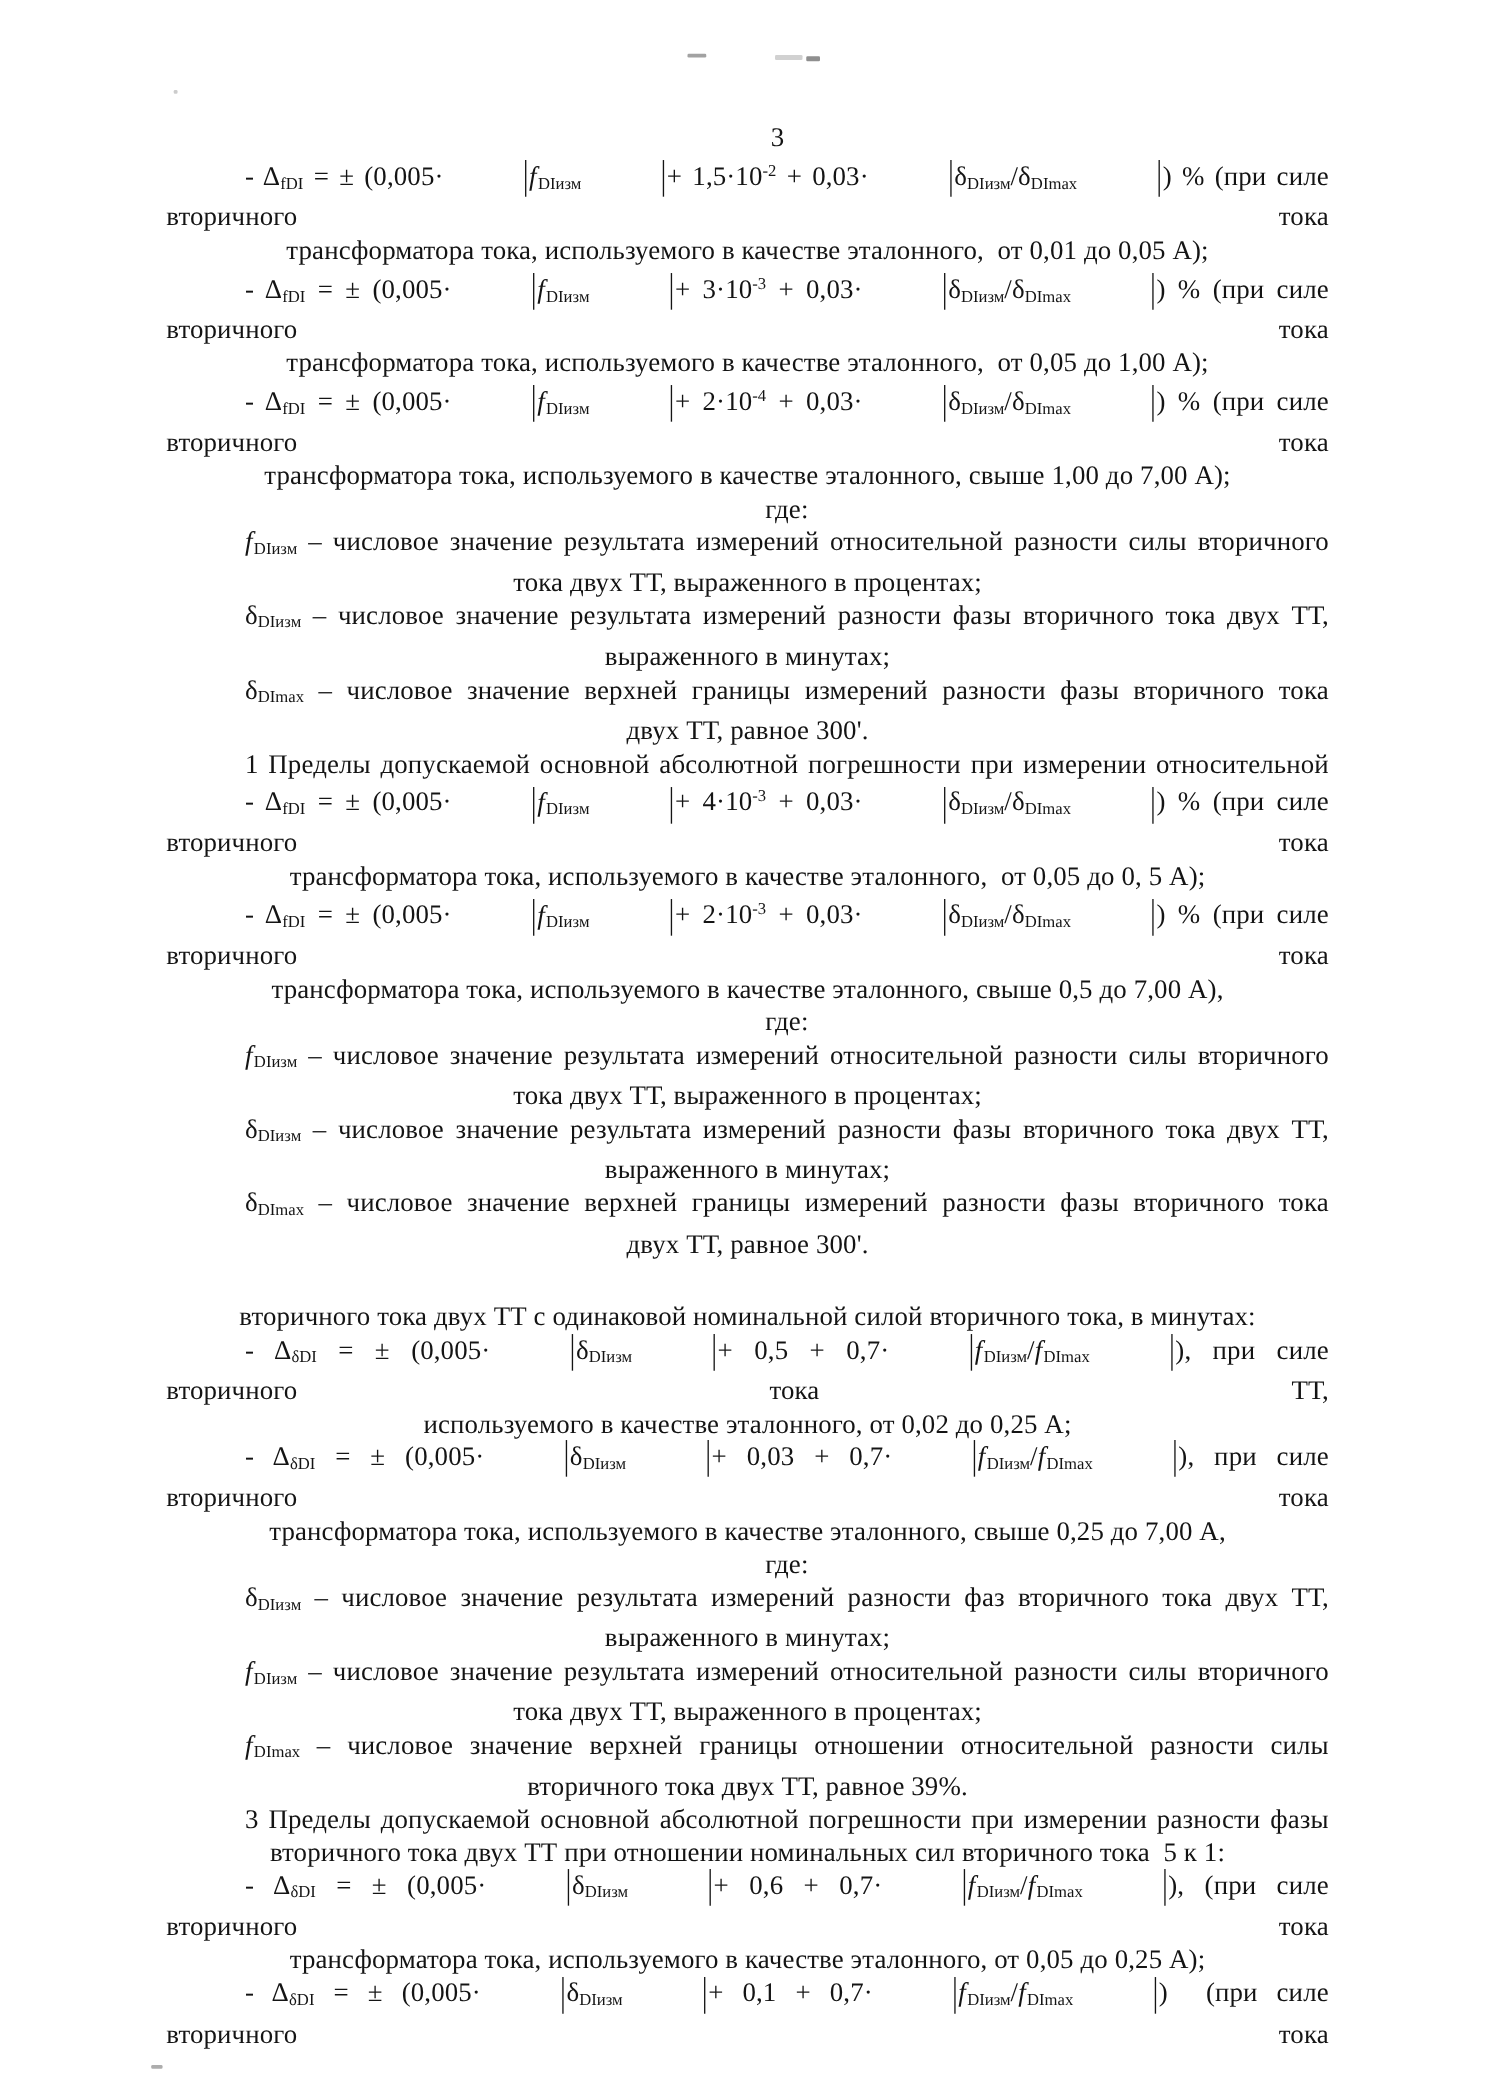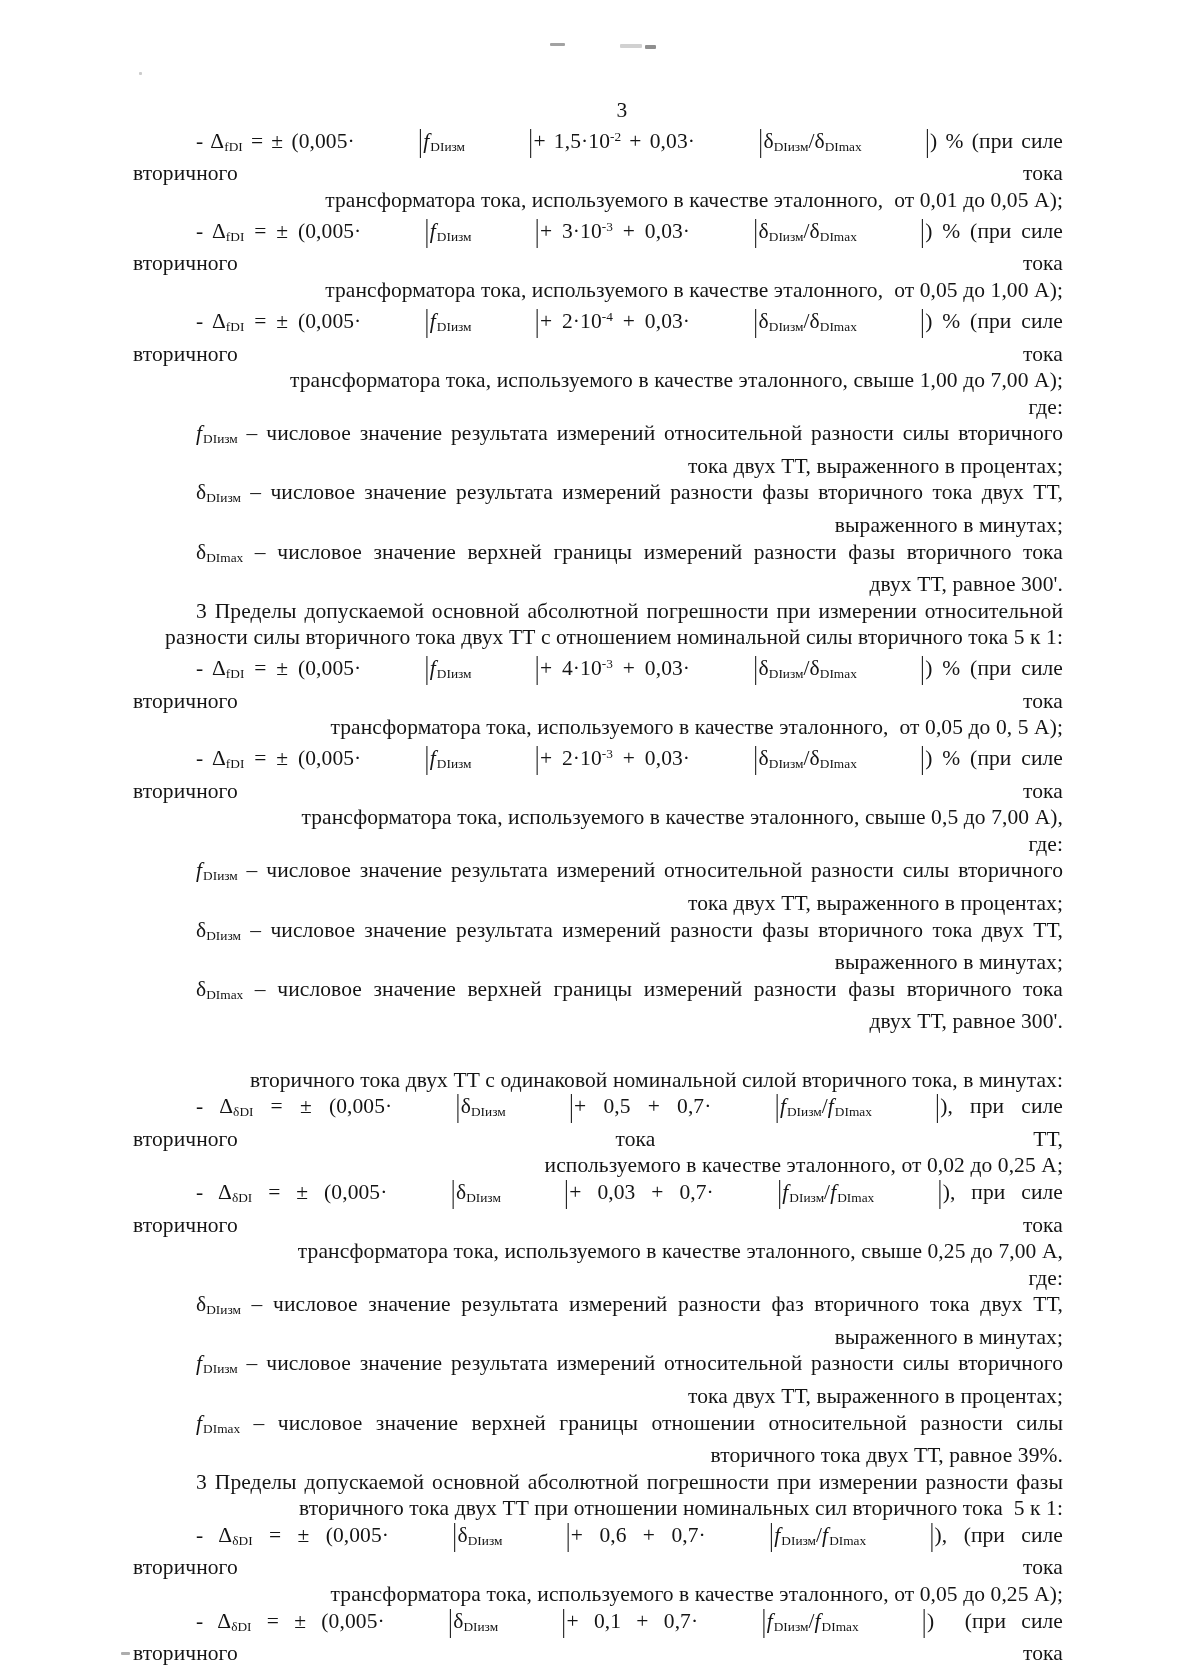--- a/index.html
+++ b/index.html
@@ -13,21 +13,21 @@
     color:#141414;
   }
   .text-block {
     position:absolute;
     left:133px; top:97px;
     width:930px;
     font-size:21.5px;
     line-height:26.6px;
     letter-spacing:0.1px;
   }
-  .line { min-height:26.6px; text-align:right; }
+  .line { min-height:26.6px; text-align:center; }
   .line.justify { text-align:justify; text-align-last:justify; text-justify:inter-word; }
   .line.indent { text-indent:63px; }
   .line.center { text-align:center; text-align-last:center; padding-left:48px; }
   .line.gap { height:32px; }
   .sb { font-size:0.62em; vertical-align:-0.22em; letter-spacing:0; }
   .sp { font-size:0.62em; vertical-align:0.55em; letter-spacing:0; }
   .it { font-style:italic; padding-right:1px; }
   .vb { display:inline-block; transform:scaleY(1.5); transform-origin:50% 55%; padding:0 0.5px; }
   
   .artifact { position:absolute; border-radius:1px; }
@@ -54,22 +54,21 @@
       <div class="line"><span>трансформатора тока, используемого в качестве эталонного,&nbsp; от 0,05 до 1,00 А);</span></div>
       <div class="line indent justify"><span>- Δ</span><span class="sb">fDI</span><span> = ± (0,005·</span><span class="vb">|</span><span class="it">f</span><span class="sb">DIизм</span><span class="vb">|</span><span>+ 2·10</span><span class="sp">-4</span><span> + 0,03·</span><span class="vb">|</span><span>δ</span><span class="sb">DIизм</span><span>/δ</span><span class="sb">DImax</span><span class="vb">|</span><span>) % (при силе вторичного тока</span></div>
       <div class="line"><span>трансформатора тока, используемого в качестве эталонного, свыше 1,00 до 7,00 А);</span></div>
       <div class="line indent"><span>где:</span></div>
       <div class="line indent justify"><span class="it">f</span><span class="sb">DIизм</span><span> – числовое значение результата измерений относительной разности силы вторичного</span></div>
       <div class="line"><span>тока двух ТТ, выраженного в процентах;</span></div>
       <div class="line indent justify"><span>δ</span><span class="sb">DIизм</span><span> – числовое значение результата измерений разности фазы вторичного тока двух ТТ,</span></div>
       <div class="line"><span>выраженного в минутах;</span></div>
       <div class="line indent justify"><span>δ</span><span class="sb">DImax</span><span> – числовое значение верхней границы измерений разности фазы вторичного тока</span></div>
       <div class="line"><span>двух ТТ, равное 300'.</span></div>
-      <div class="line indent justify"><span>3 Пределы допускаемой основной абсолютной погрешности при измерении относительной</span></div>
-      <div class="line"><span>разности силы вторичного тока двух ТТ с отношением номинальной силы вторичного тока 5 к 1:</span></div>
+      <div class="line indent justify"><span>1 Пределы допускаемой основной абсолютной погрешности при измерении относительной</span></div>
       <div class="line indent justify"><span>- Δ</span><span class="sb">fDI</span><span> = ± (0,005·</span><span class="vb">|</span><span class="it">f</span><span class="sb">DIизм</span><span class="vb">|</span><span>+ 4·10</span><span class="sp">-3</span><span> + 0,03·</span><span class="vb">|</span><span>δ</span><span class="sb">DIизм</span><span>/δ</span><span class="sb">DImax</span><span class="vb">|</span><span>) % (при силе вторичного тока</span></div>
       <div class="line"><span>трансформатора тока, используемого в качестве эталонного,&nbsp; от 0,05 до 0, 5 А);</span></div>
       <div class="line indent justify"><span>- Δ</span><span class="sb">fDI</span><span> = ± (0,005·</span><span class="vb">|</span><span class="it">f</span><span class="sb">DIизм</span><span class="vb">|</span><span>+ 2·10</span><span class="sp">-3</span><span> + 0,03·</span><span class="vb">|</span><span>δ</span><span class="sb">DIизм</span><span>/δ</span><span class="sb">DImax</span><span class="vb">|</span><span>) % (при силе вторичного тока</span></div>
       <div class="line"><span>трансформатора тока, используемого в качестве эталонного, свыше 0,5 до 7,00 А),</span></div>
       <div class="line indent"><span>где:</span></div>
       <div class="line indent justify"><span class="it">f</span><span class="sb">DIизм</span><span> – числовое значение результата измерений относительной разности силы вторичного</span></div>
       <div class="line"><span>тока двух ТТ, выраженного в процентах;</span></div>
       <div class="line indent justify"><span>δ</span><span class="sb">DIизм</span><span> – числовое значение результата измерений разности фазы вторичного тока двух ТТ,</span></div>
       <div class="line"><span>выраженного в минутах;</span></div>
       <div class="line indent justify"><span>δ</span><span class="sb">DImax</span><span> – числовое значение верхней границы измерений разности фазы вторичного тока</span></div>

